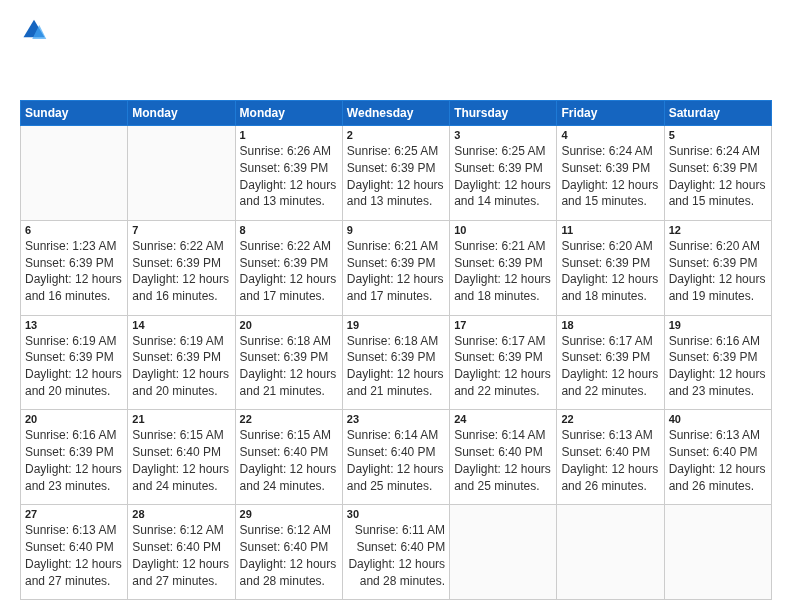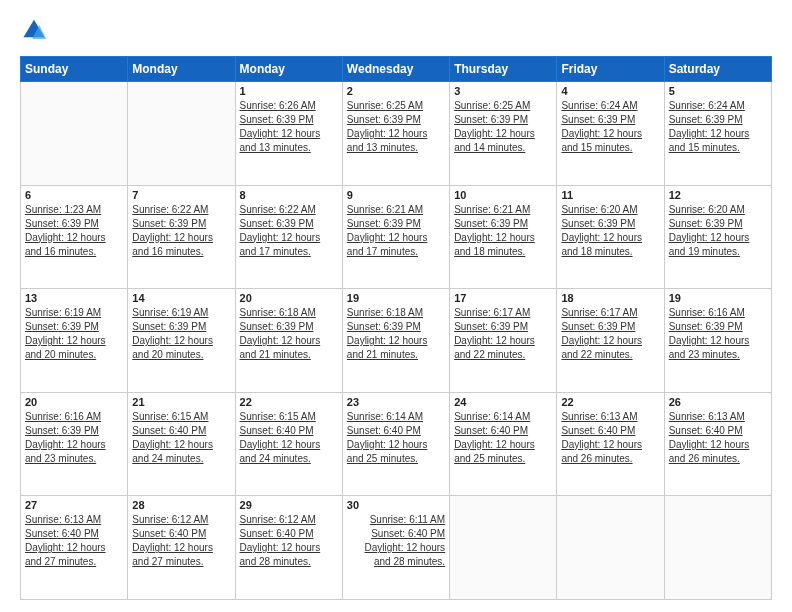--- a/index.html
+++ b/index.html
@@ -59,20 +59,21 @@
     .subtitle {
       font-size: 14px;
       color: #444;
     }
     .calendar {
       flex: 1;
       border: 1px solid #ccc;
       border-collapse: collapse;
       width: 100%;
       table-layout: fixed;
+      margin-top: 44px;
     }
     .calendar thead tr th {
       background: #1565c0;
       color: #fff;
       font-size: 12px;
       font-weight: bold;
       padding: 5px 4px;
       text-align: left;
       border: 1px solid #1e7ad6;
     }
@@ -86,24 +87,23 @@
       width: 113px;
     }
     .day-num {
       font-size: 11px;
       font-weight: bold;
       color: #222;
       display: block;
       margin-bottom: 2px;
     }
     .day-info {
-      font-size: 10px;
+      font-size: 12px;
       line-height: 1.4;
       color: #333;
-      text-decoration: underline;
     }
     .empty-cell {
       background: #fafafa;
     }
   </style>
 </head>
 <body>
 
 <div class="page">
   <div class="header">
@@ -289,21 +289,21 @@
 Sunset: 6:40 PM
 Daylight: 12 hours and 25 minutes.</div>
           </td>
           <td>
             <span class="day-num">22</span>
             <div class="day-info" style="white-space: pre-line;">Sunrise: 6:13 AM
 Sunset: 6:40 PM
 Daylight: 12 hours and 26 minutes.</div>
           </td>
           <td>
-            <span class="day-num">26</span>
+            <span class="day-num">40</span>
             <div class="day-info" style="white-space: pre-line;">Sunrise: 6:13 AM
 Sunset: 6:40 PM
 Daylight: 12 hours and 26 minutes.</div>
           </td>
         </tr>
         <tr>
           <td>
             <span class="day-num">27</span>
             <div class="day-info" style="white-space: pre-line;">Sunrise: 6:13 AM
 Sunset: 6:40 PM

